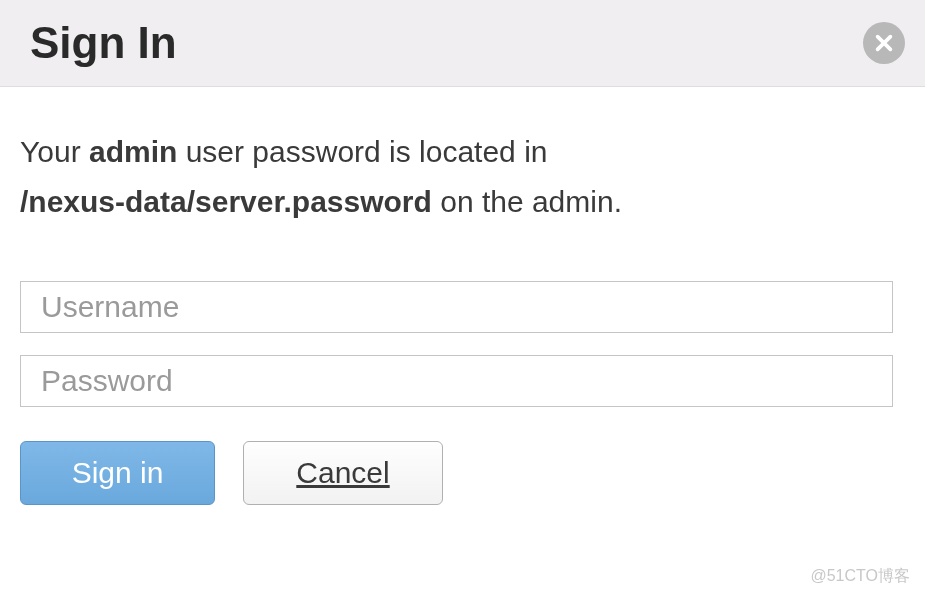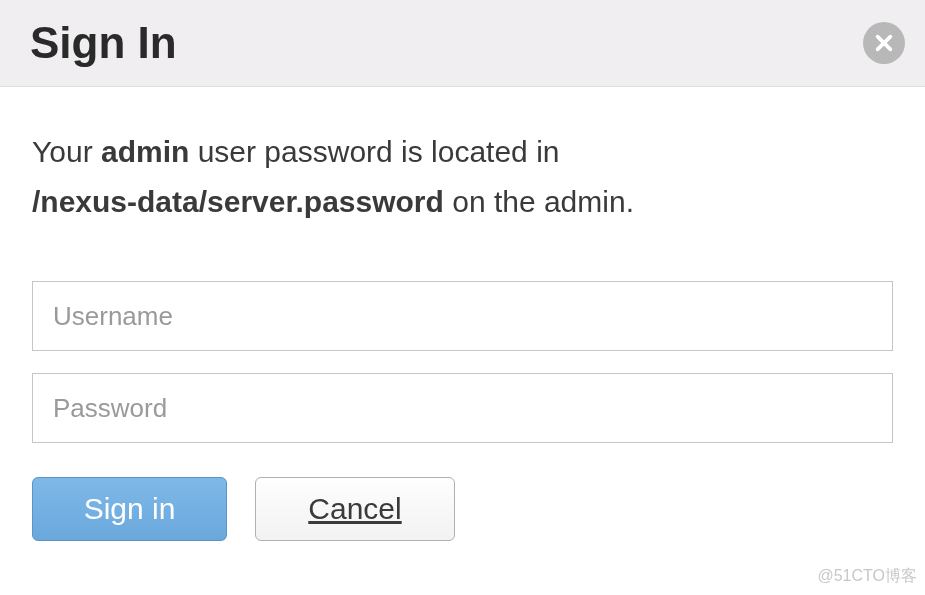--- a/index.html
+++ b/index.html
@@ -36,37 +36,37 @@
       align-items: center;
       justify-content: center;
       cursor: pointer;
       margin-right: -10px;
     }
     .close-btn svg {
       width: 22px;
       height: 22px;
     }
     .dialog-body {
-      padding: 40px 32px 30px 32px;
+      padding: 40px 32px 30px 20px;
     }
     .info-text {
       font-size: 30px;
       color: #3a3a3a;
       line-height: 1.65;
       margin-bottom: 55px;
     }
     .info-text .bold {
       font-weight: bold;
     }
     .form-input {
       width: 100%;
-      height: 70px;
+      height: 52px;
       border: 1px solid #c5c5c5;
       padding: 0 20px;
-      font-size: 26px;
+      font-size: 30px;
       color: #333;
       margin-bottom: 22px;
       background: #ffffff;
     }
     .form-input::placeholder {
       color: #9a9a9a;
     }
     .button-row {
       display: flex;
       gap: 28px;
@@ -91,21 +91,21 @@
     .btn-secondary {
       background: linear-gradient(#fefefe, #f2f2f2);
       border: 1px solid #b0b0b0;
       color: #3a3a3a;
       min-width: 200px;
       text-decoration: underline;
     }
     .watermark {
       position: absolute;
       bottom: 8px;
-      right: 8px;
+      right: 15px;
       font-size: 16px;
       color: #c8c8c8;
     }
   </style>
 </head>
 <body>
 
 <div class="dialog-header">
   <div class="dialog-title">Sign In</div>
   <div class="close-btn">

